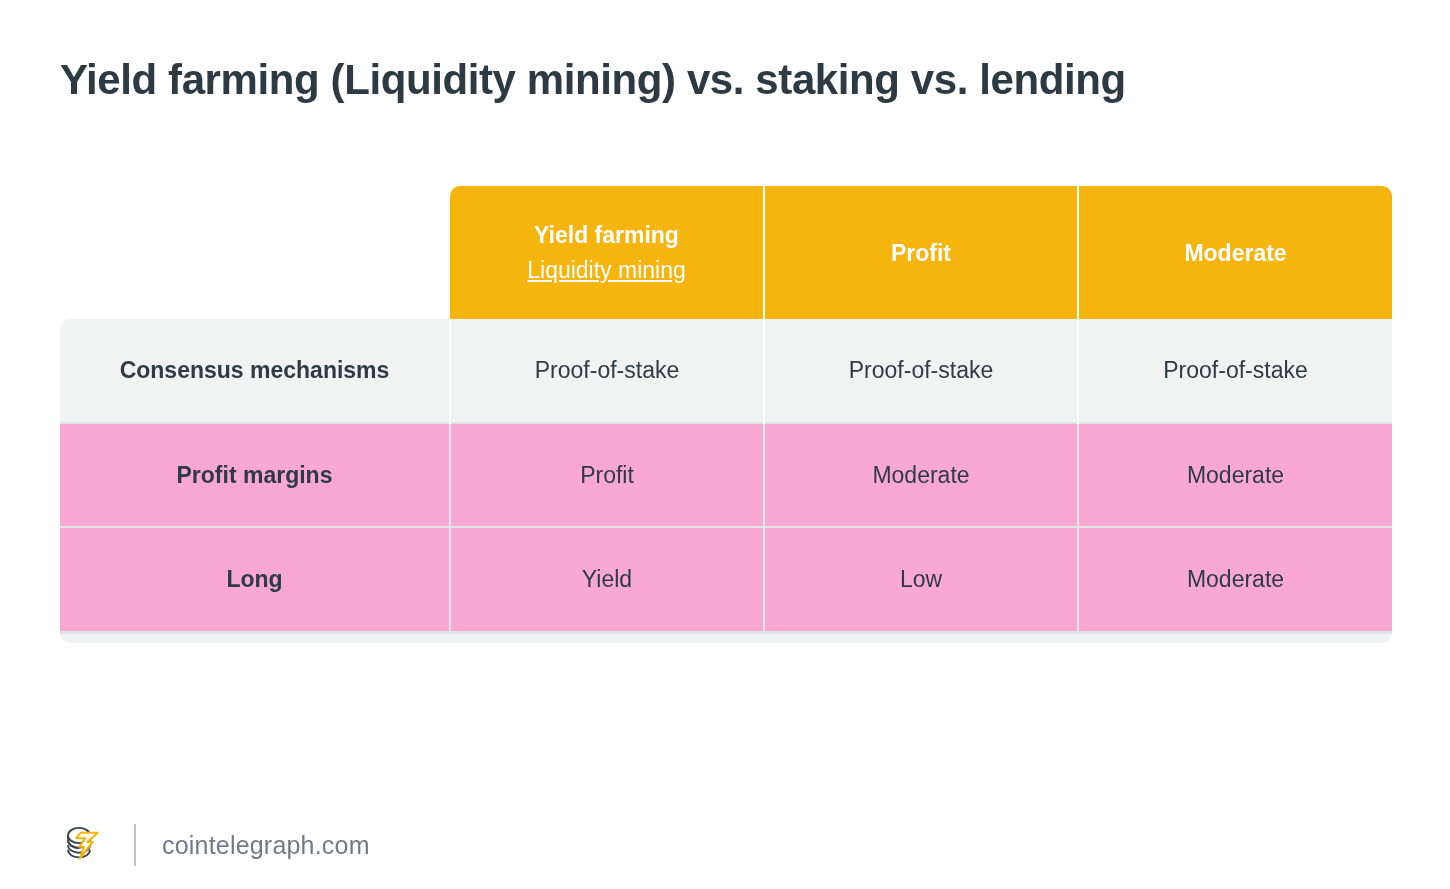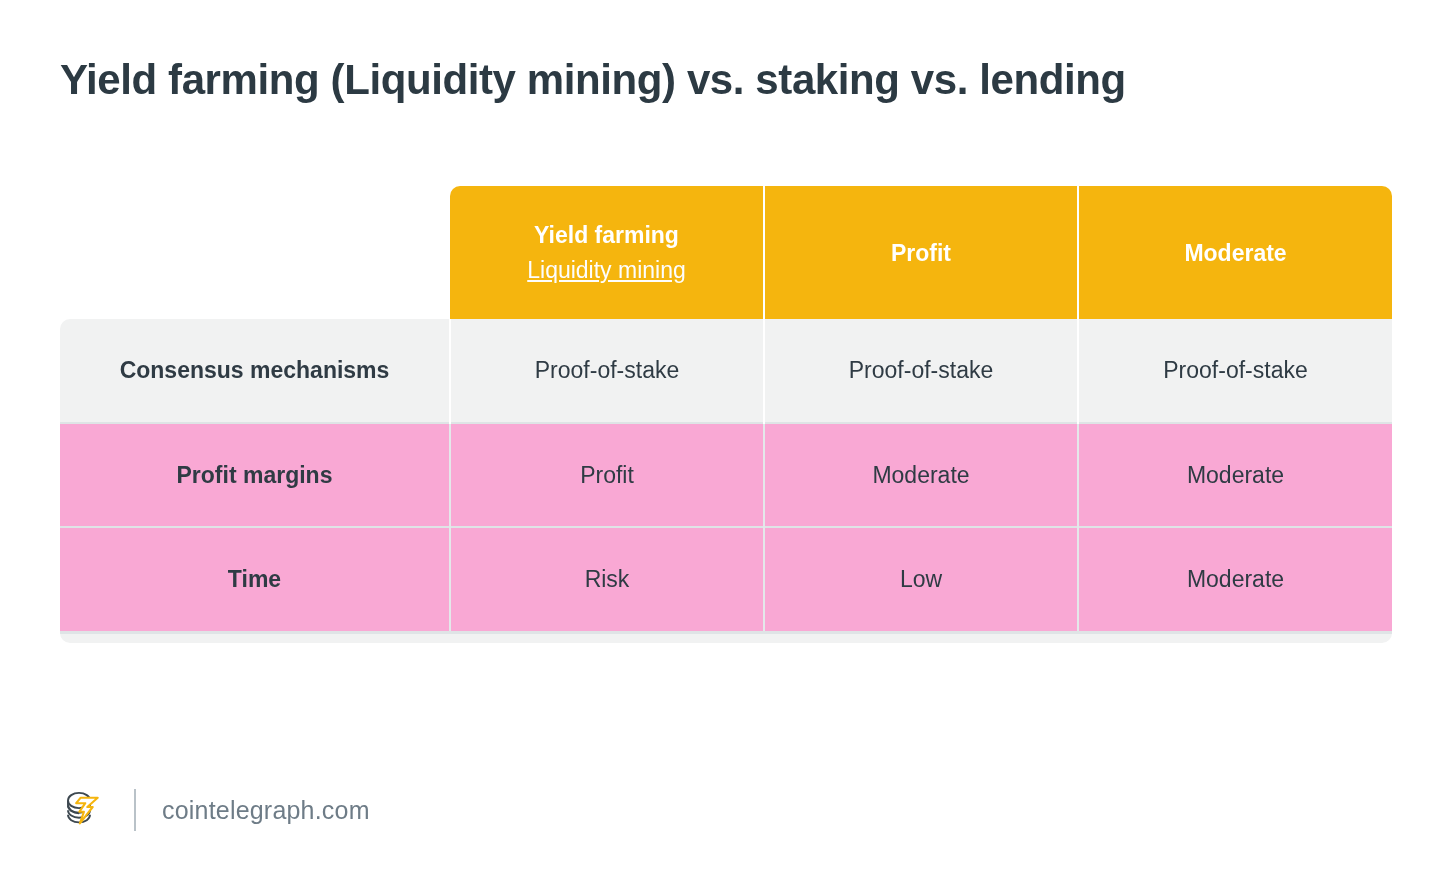--- a/index.html
+++ b/index.html
@@ -127,21 +127,21 @@
     background: #f1f2f2;
     border-top: 3px solid #dfe4e6;
     border-bottom-left-radius: 10px;
     border-bottom-right-radius: 10px;
   }
 
   
   .brand {
     position: absolute;
     left: 60px;
-    top: 780px;
+    top: 815px;
     display: flex;
     align-items: center;
     height: 60px;
   }
 
   .brand-logo {
     width: 46px;
     height: 46px;
     display: block;
   }
@@ -204,22 +204,22 @@
 
         <tr class="row-white">
           <td class="cell-label">Profit margins</td>
           <td>Profit</td>
           <td>Moderate</td>
           <td>Moderate</td>
         </tr>
 
 
         <tr class="row-white">
-          <td class="cell-label">Time</td>
-          <td>Risk</td>
+          <td class="cell-label">Long</td>
+          <td>Yield</td>
           <td>Low</td>
           <td>Moderate</td>
         </tr>
       </tbody>
     </table>
 
     <div class="tbl-footer"></div>
   </div>
 
   <div class="brand">

